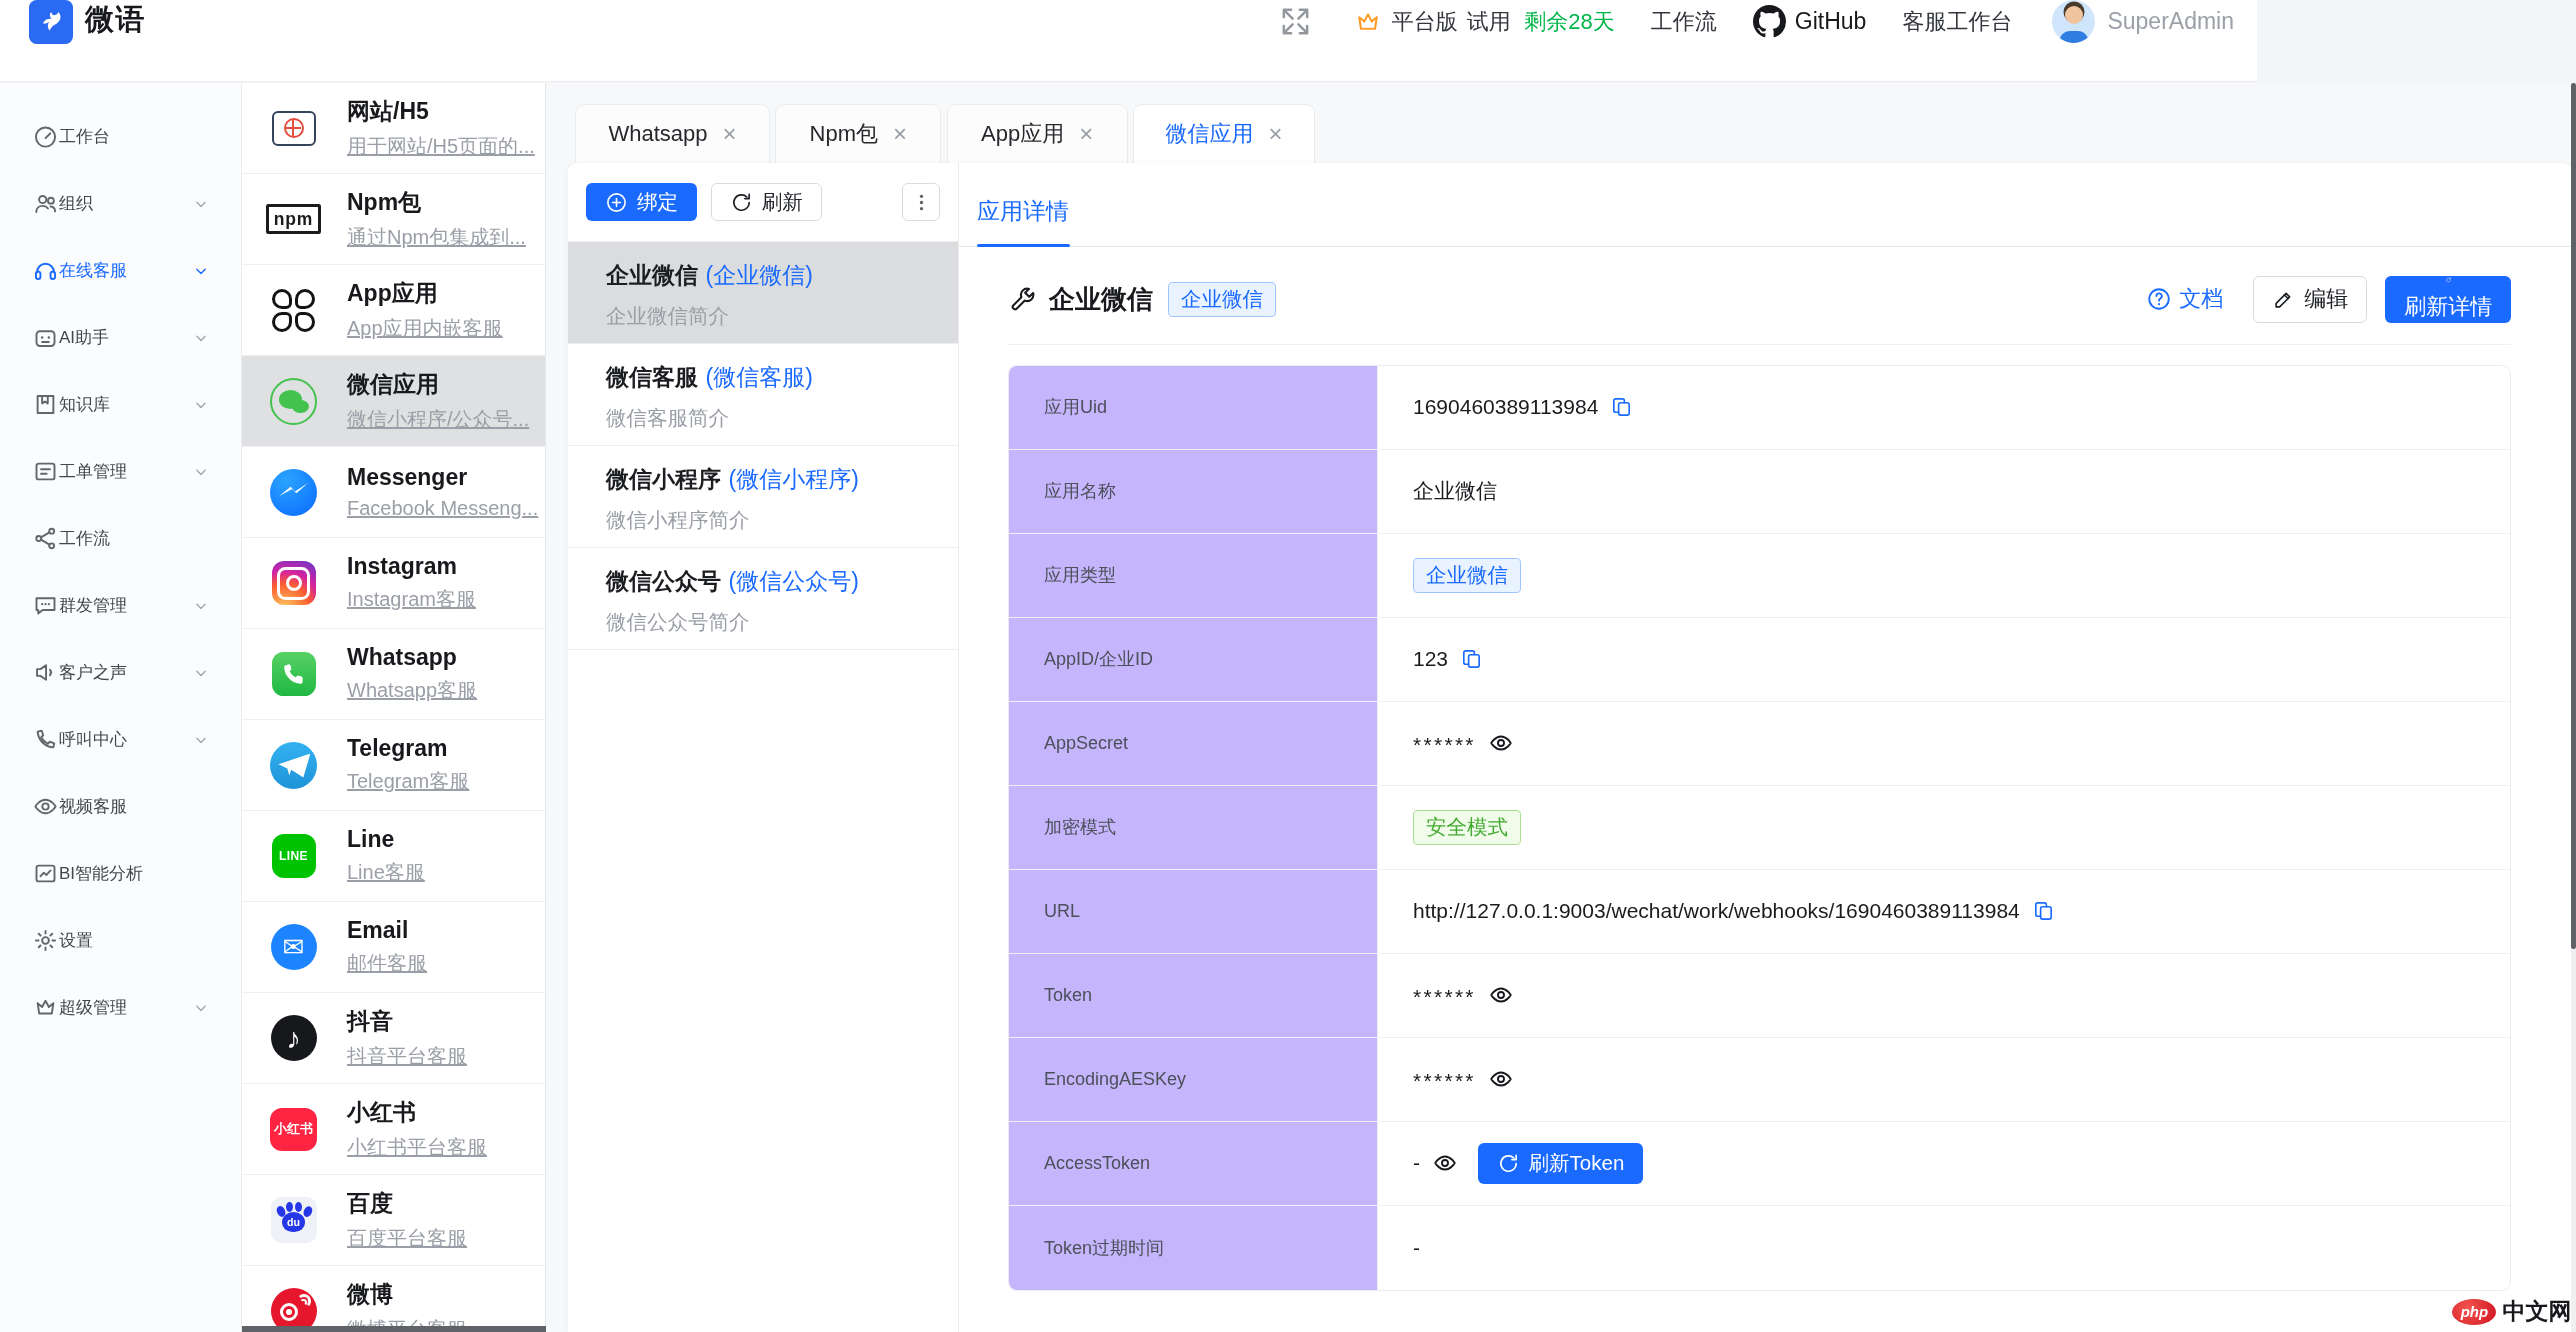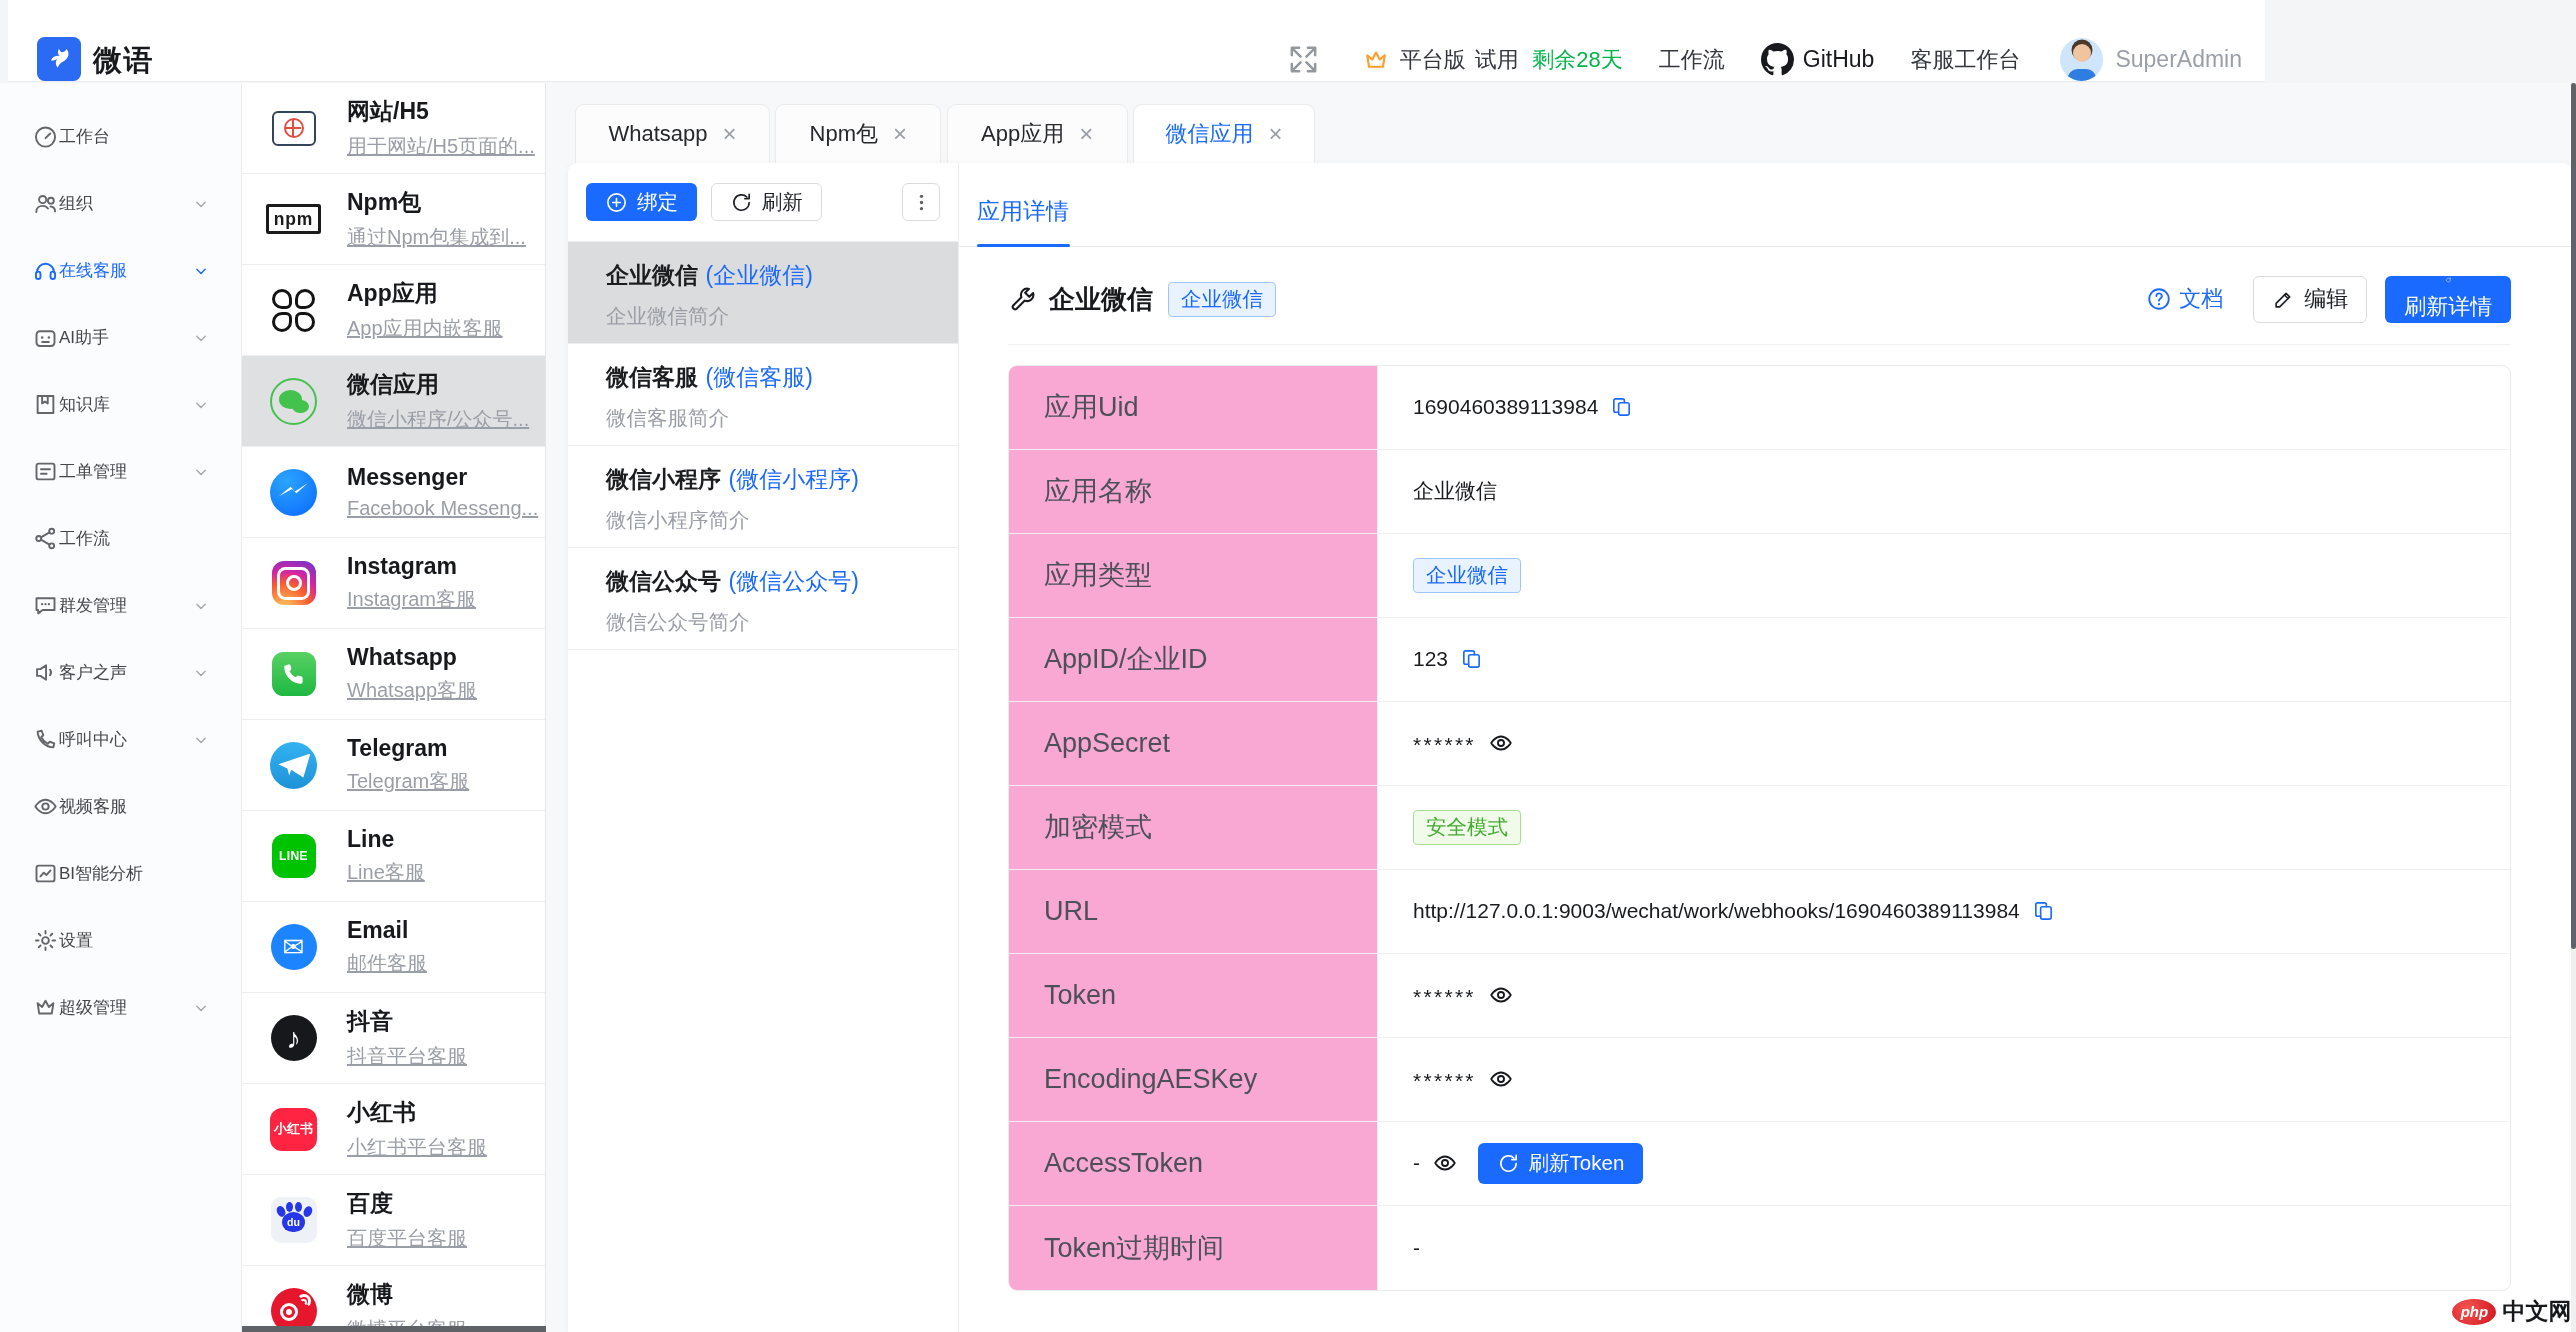--- a/index.html
+++ b/index.html
@@ -3,21 +3,21 @@
 <meta charset="utf-8">
 <style>
   * { margin:0; padding:0; box-sizing:border-box; }
   html,body { width:2576px; height:1333px; overflow:hidden;
     font-family:"Liberation Sans","DejaVu Sans",sans-serif; background:#f4f5f7; }
   .ico { fill:none; stroke:currentColor; stroke-width:1.7; stroke-linecap:round; stroke-linejoin:round; }
   .fillico { fill:currentColor; stroke:none; }
 
   
   .topbar { position:absolute; left:0; top:0; width:2257px; height:82px; background:#fff;
-    border-bottom:0.8px solid #ececee; display:flex; align-items:flex-end; z-index:30;margin-left:8px; }
+    border-bottom:0.8px solid #ececee; display:flex; align-items:flex-start; z-index:30; }
   .brand-logo { width:44px; height:44px; background:#2b6bf3; border-radius:7.6px; margin-left:29px;
     display:flex; align-items:center; justify-content:center; }
   .brand-logo svg { width:30px; height:30px; }
   .brand-name { font-size:29px; font-weight:700; color:#17191c; margin-left:12px; letter-spacing:1.5px; }
   .topbar-right { margin-left:auto; display:flex; align-items:center; margin-right:23px; }
   .fullscreen { width:35px; height:35px; color:#93979e; margin-right:40px; cursor:pointer; }
   .plan { display:flex; align-items:center; gap:9px; font-size:22px; color:#33363c; }
   .plan .crown { width:30px; height:30px; color:#ff9d2c; }
   .days-left { color:#00b649; font-size:22px; margin-left:4.6px; }
   .top-link { font-size:22px; color:#33363c; margin-left:36px; cursor:pointer; }
@@ -151,22 +151,22 @@
   .link-docs { display:flex; align-items:center; gap:7.6px; color:#1a6aff; font-size:22px; cursor:pointer; }
   .link-docs svg { width:26px; height:26px; }
   .d-actions .btn { height:47px; font-size:22px; }
   .d-actions .btn-plain { margin-left:30px; }
   .d-actions .btn-primary { margin-left:18px;flex-direction:column; }
 
   
   .dtable { margin-top:20px; border:0.8px solid #ebebed; border-radius:9px; overflow:hidden; }
   .trow { display:flex; border-bottom:0.8px solid #f0f0f2; height:84px; }
   .trow:last-child { border-bottom:none; }
-  .tlabel { width:369px; flex:none; background:#f9a8d4; display:flex; align-items:center; padding-left:35px;
-    font-size:27px; color:#4c5058; border-right:0.8px solid #f0f0f2;}
+  .tlabel { width:369px; flex:none; background:#c4b5fd; display:flex; align-items:center; padding-left:35px;
+    font-size:18px; color:#4c5058; border-right:0.8px solid #f0f0f2;}
   .tvalue { flex:1; display:flex; align-items:center; padding-left:35px; font-size:21px; color:#191b1e; gap:12px;}
   .tvalue .ico-copy { width:23px; height:23px; color:#1a6aff; cursor:pointer; }
   .tvalue .ico-eye { width:26px; height:26px; color:#17191c; cursor:pointer; }
   .stars { letter-spacing:2.3px; transform:translateY(2.3px); }
   .btn-token { margin-left:7.6px; height:41px; }
 
   
   .vscroll { position:absolute; right:0; top:83px; width:5.3px; height:1250px; background:#f0f0f0; z-index:40;}
   .vscroll .thumb { position:absolute; top:0; width:5.3px; height:866px; background:#5f6368; border-radius:2.3px;}
   .watermark { position:absolute; right:4.6px; bottom:4.6px; display:flex; align-items:center; gap:6px; z-index:50;}

